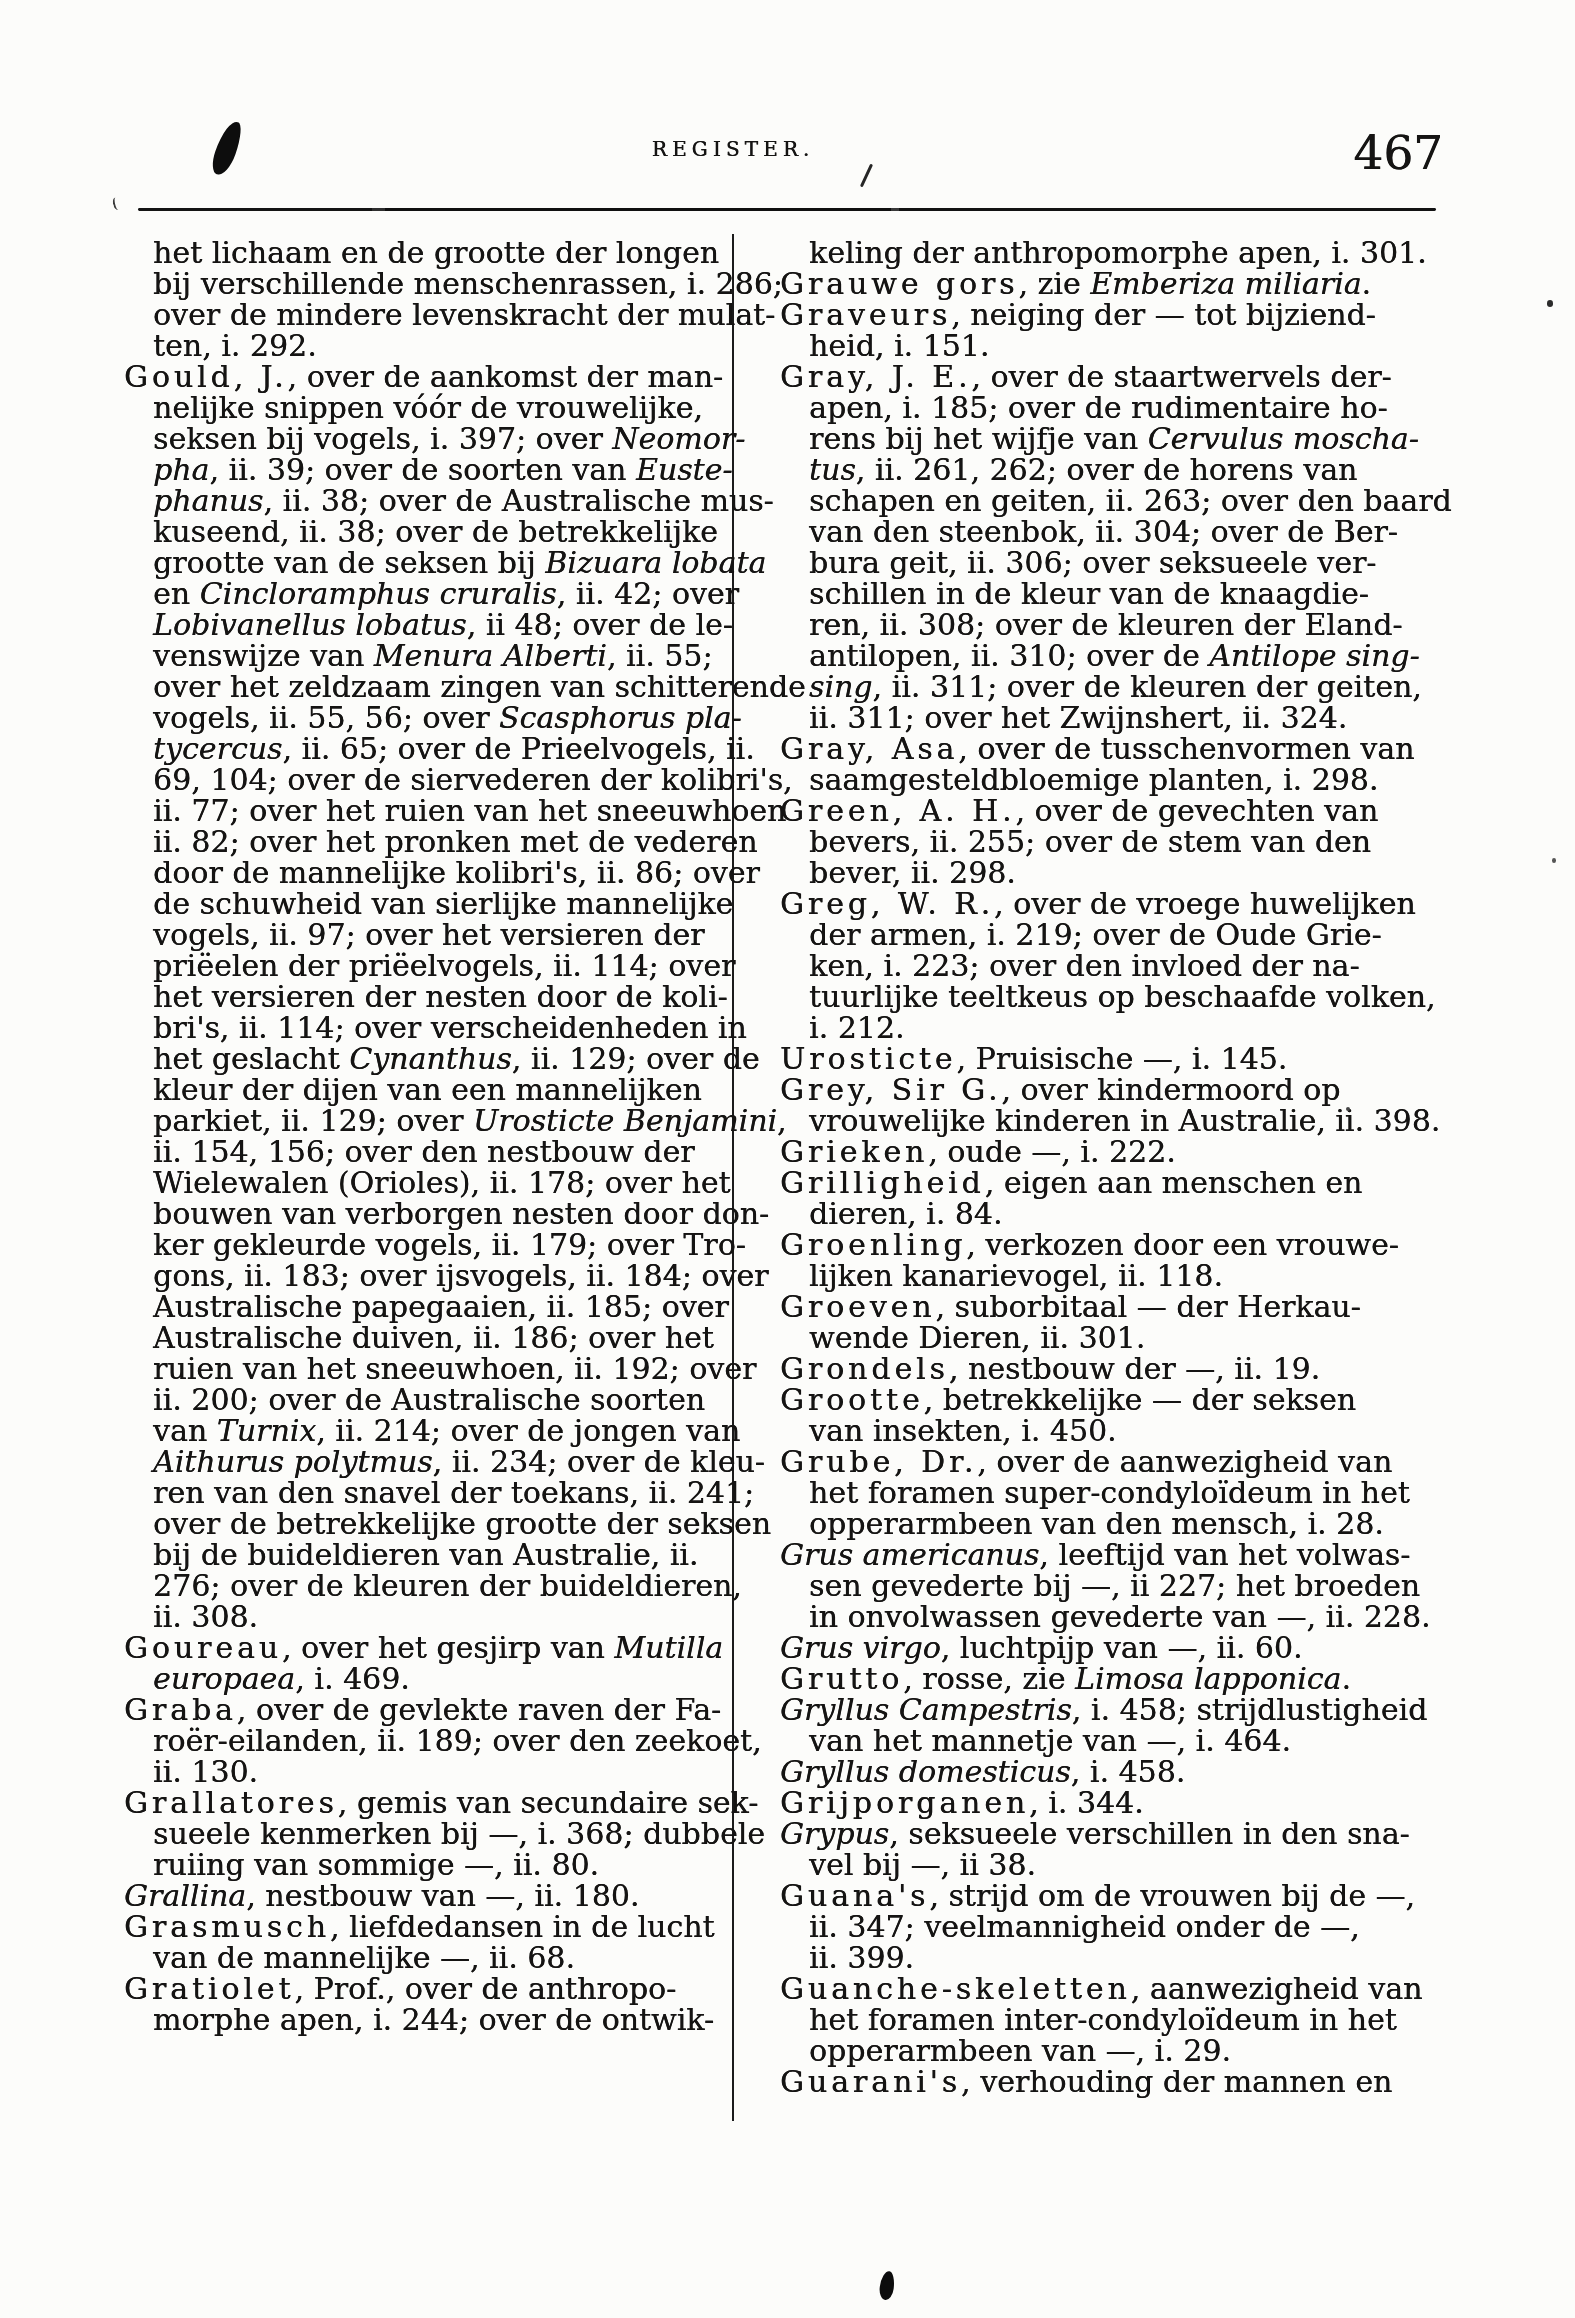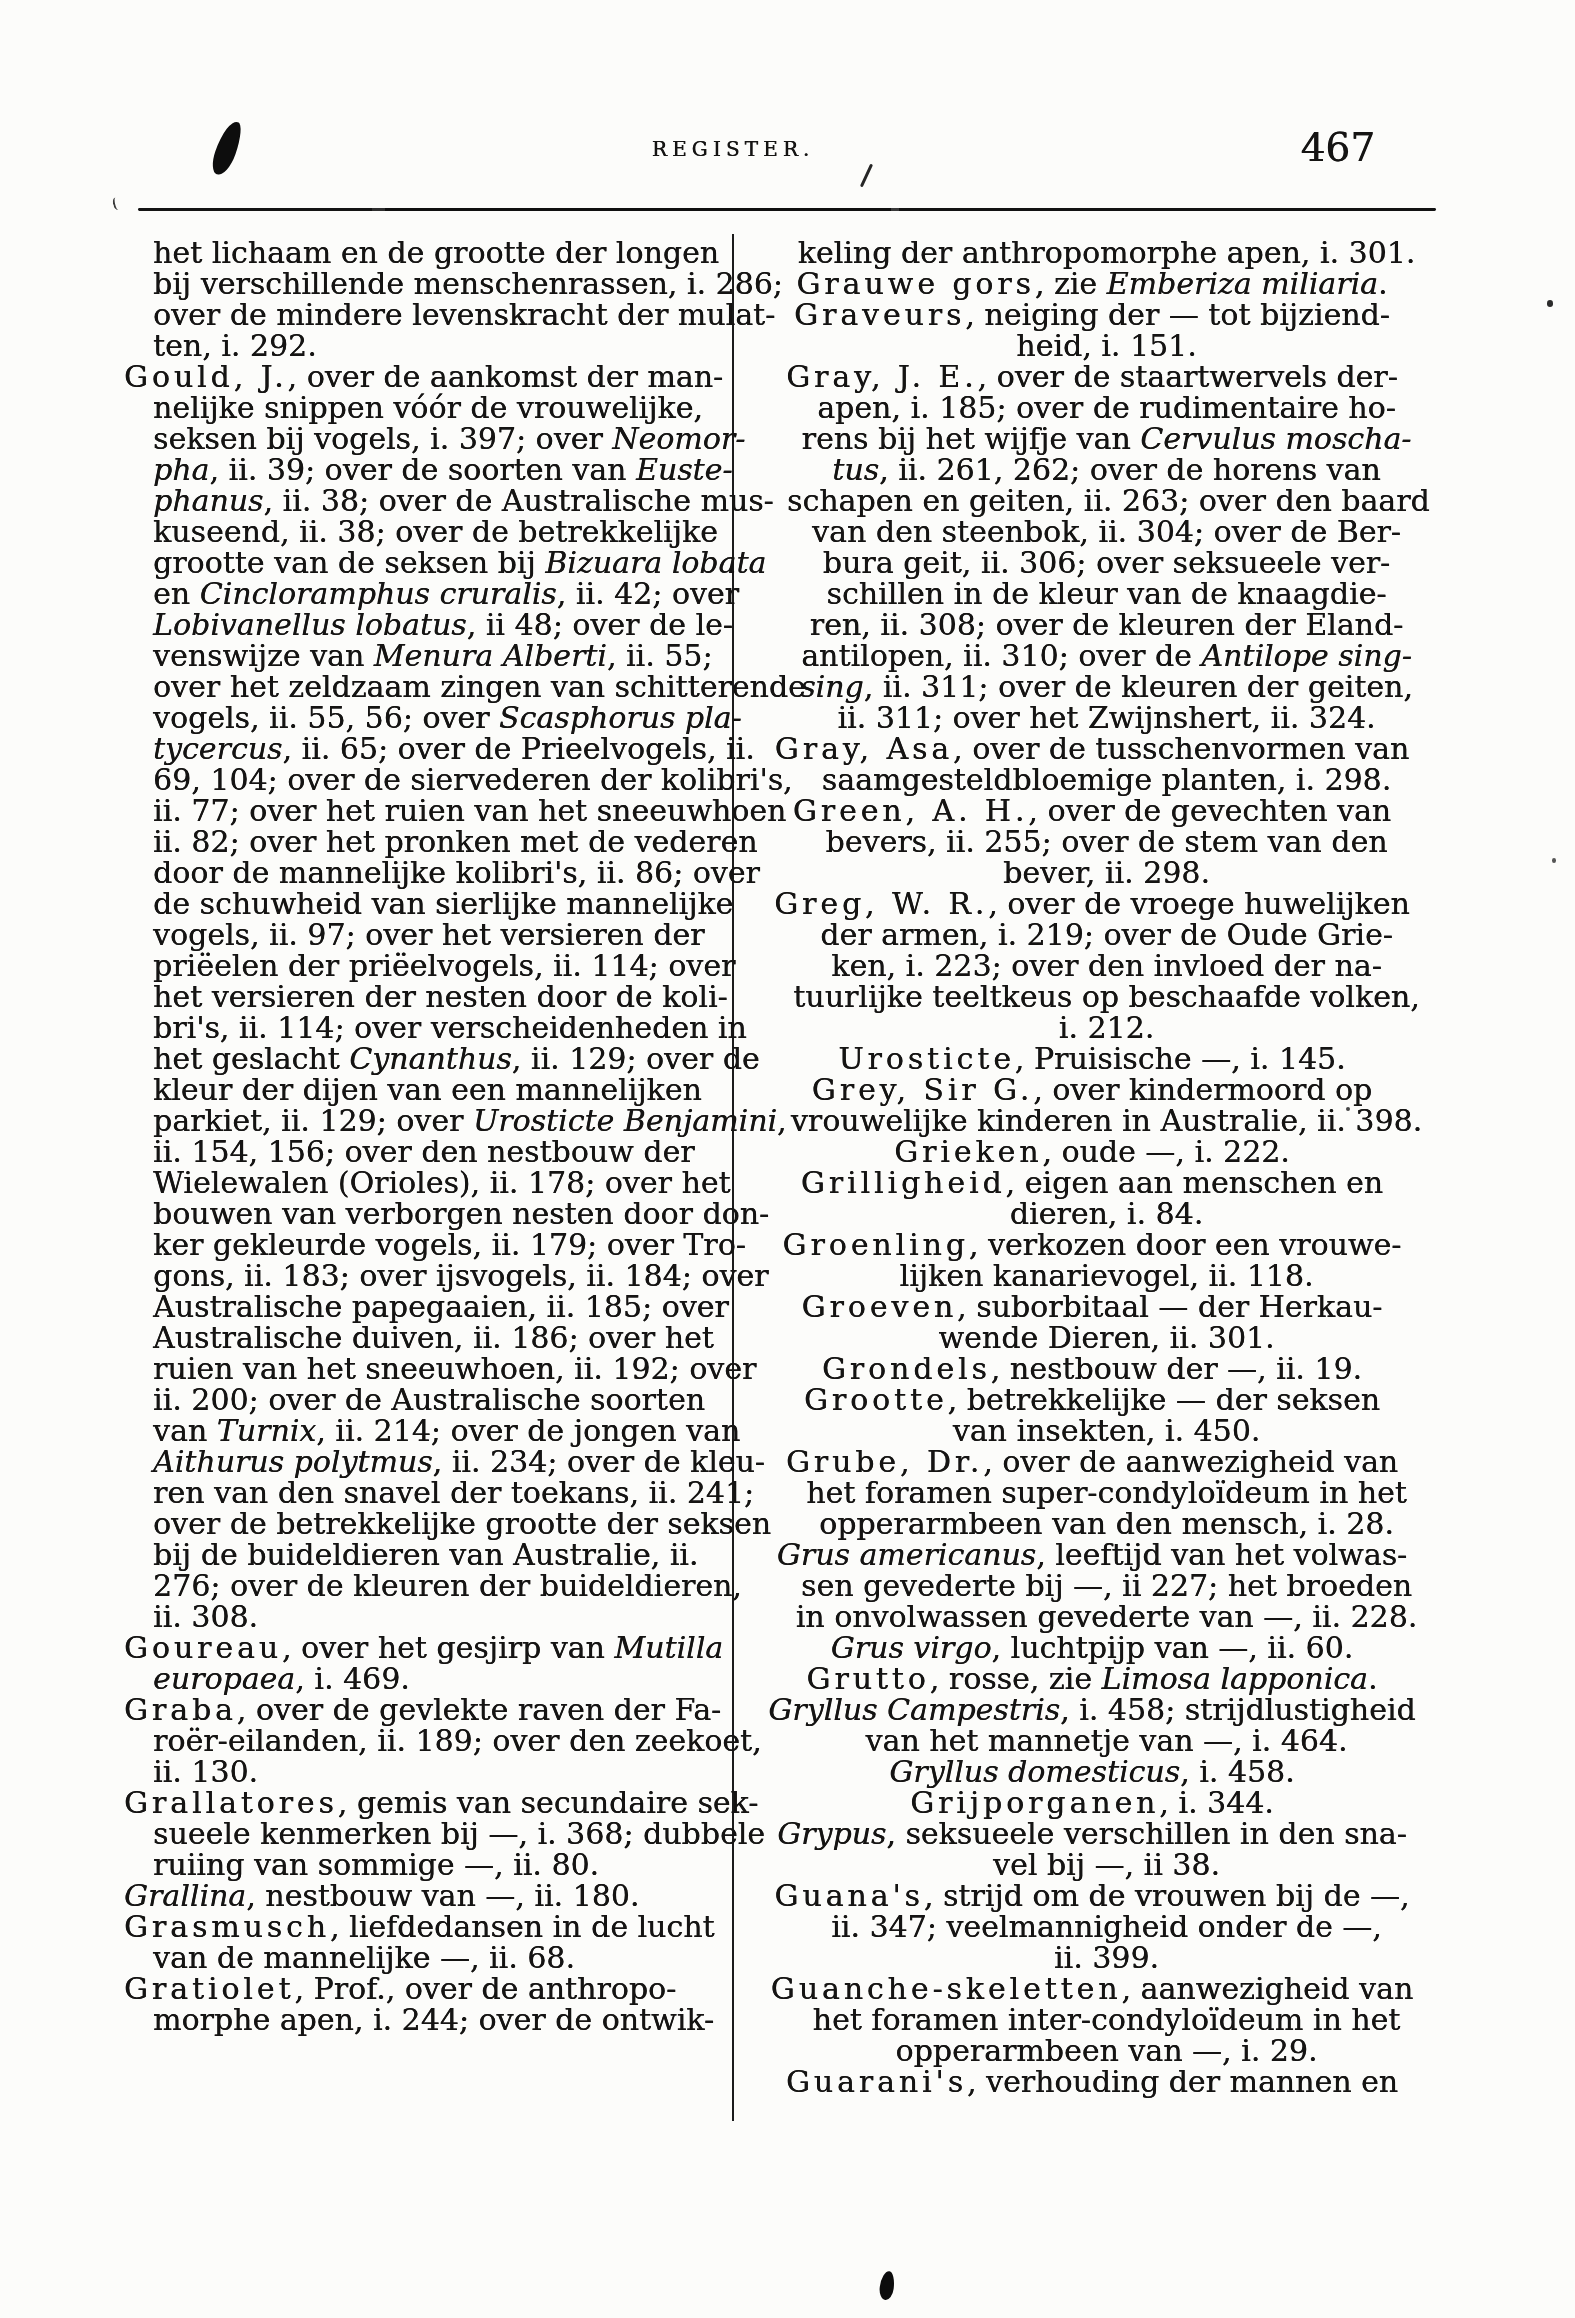--- a/index.html
+++ b/index.html
@@ -12,43 +12,43 @@
     overflow:hidden;
   }
   
   .page-title{
     position:absolute;top:137px;left:538px;width:390px;
     text-align:center;
     font-size:20px;letter-spacing:5.1px;
     text-shadow:0.5px 0 0 currentColor;
   }
   .page-num{
-    position:absolute;top:125px;left:1264px;width:111px;
+    position:absolute;top:125px;left:1332px;width:111px;
     text-align:right;
-    font-size:39px;
+    font-size:47px;
     text-shadow:0.5px 0 0 currentColor;
   }
   
   .hrule{
     position:absolute;top:208px;left:138px;width:1298px;height:2.8px;
     background:linear-gradient(90deg,#141414 0 18%,#2e2e2e 18% 19%,#101010 19% 58%,#383838 58% 58.6%,#121212 58.6% 100%);
     border-radius:1.4px;
   }
   .vrule{
     position:absolute;top:234px;left:732px;width:2.3px;height:1887px;
     background:#1b1b1b;
   }
   
   .col{
     position:absolute;top:237px;
     font-size:30px;line-height:31px;
     text-shadow:0.3px 0 0 currentColor;
   }
   .col-left{left:124px;width:601px;}
-  .col-right{left:758px;width:668px;text-align:center;}
+  .col-right{left:780px;width:668px;}
   .line{white-space:nowrap;}
   .line.cont{padding-left:29px;}
   .hw{letter-spacing:0.13em;}
   .it{font-style:italic;}
   
   .art{position:absolute;}
   .pen-stroke{
     left:217px;top:120px;width:19.5px;height:56px;background:#0d0d0d;
     border-radius:60% 40% 55% 45%/62% 55% 45% 38%;
     transform:rotate(19deg);

